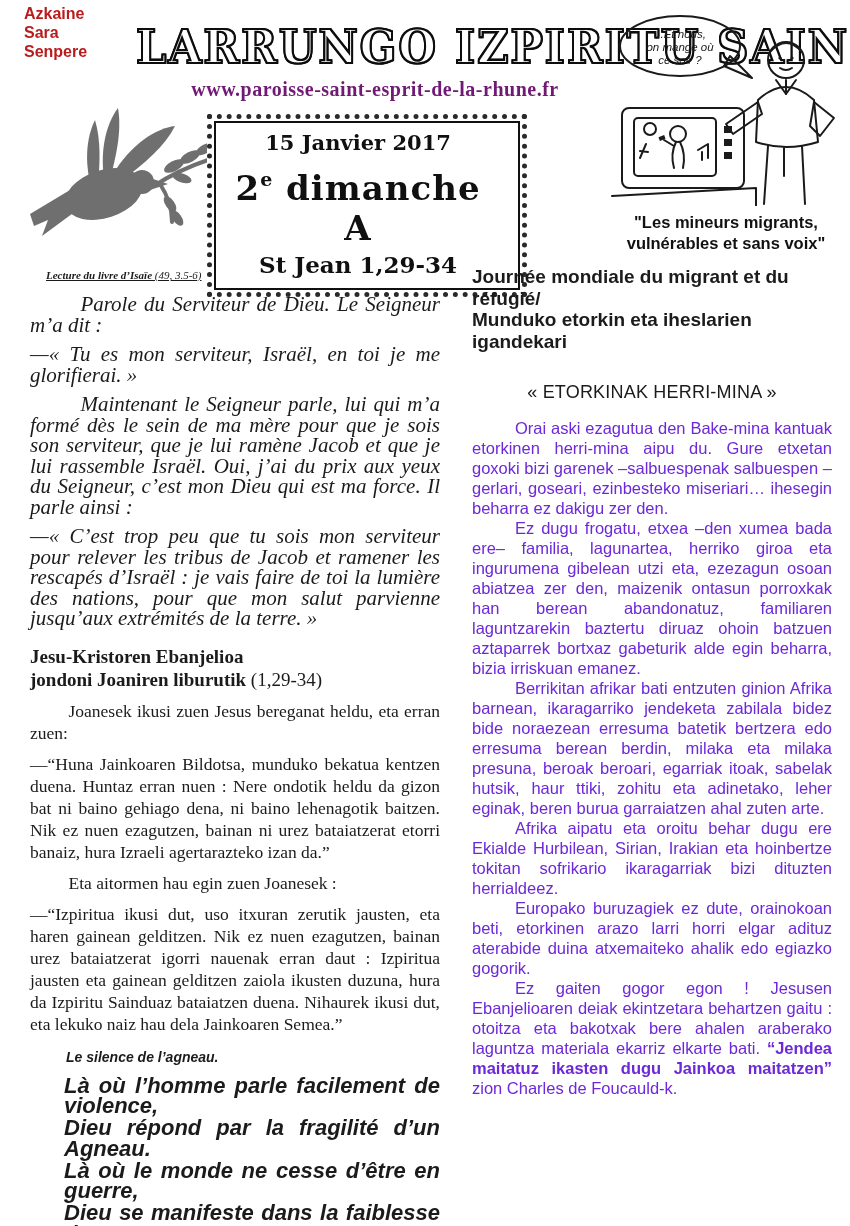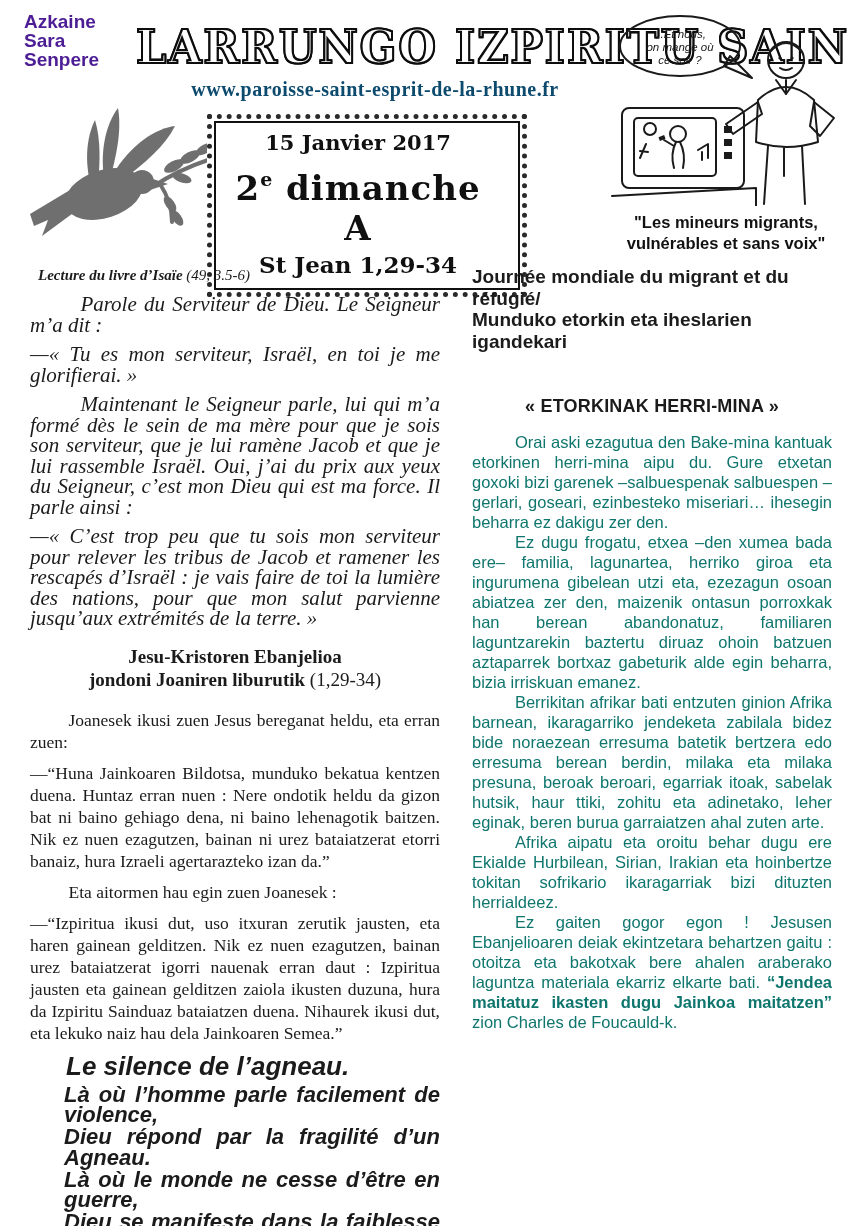--- a/index.html
+++ b/index.html
@@ -3,38 +3,38 @@
 <meta charset="utf-8">
 <style>
   html,body { margin:0; padding:0; background:#ffffff; }
   .page {
     position:relative; width:850px; height:1226px; background:#ffffff;
     overflow:hidden; color:#1b1b1b;
     font-family:"Liberation Serif", serif;
   }
   
   .towns {
-    position:absolute; left:24px; top:12px;
+    position:absolute; left:24px; top:4px;
     font-family:"Liberation Sans", sans-serif; font-weight:bold;
-    font-size:19px; line-height:19px; color:#4c1d95;
+    font-size:16px; line-height:19px; color:#b91c1c;
   }
   .masthead {
     position:absolute; left:136px; top:14px; width:478px; height:62px;
     text-align:center;
     font-family:"DejaVu Serif", serif; font-weight:700;
     font-size:43px; letter-spacing:2px; line-height:60px;
     color:#ffffff;
     -webkit-text-stroke:2px #0d0d0d;
     text-shadow:1px 1px 0 #0d0d0d,-1px -1px 0 #0d0d0d,1px -1px 0 #0d0d0d,-1px 1px 0 #0d0d0d;
     white-space:nowrap; transform:scaleY(1.08); transform-origin:top center;
   }
   .website {
     position:absolute; left:136px; top:78px; width:478px; text-align:center;
     font-family:"Liberation Serif", serif; font-weight:bold; font-size:20px;
-    letter-spacing:0.5px; color:#0c4a6e;
+    letter-spacing:0.5px; color:#701a75;
   }
   .dove { position:absolute; left:12px; top:96px; }
   .datebox-outer {
     position:absolute; left:207px; top:114px; width:306px;
     border:5px dotted #2a2a2a; padding:2px; background:#fff;
   }
   .datebox-inner {
     border:2px solid #101010; padding:8px 24px 10px 6px; text-align:center;
     font-family:"DejaVu Serif", serif; font-weight:bold; color:#101010;
   }
@@ -51,50 +51,50 @@
   .sketch { stroke:#1a1a1a; fill:none; stroke-width:2; stroke-linecap:round; stroke-linejoin:round; }
   .bubble-text {
     font-family:"Liberation Sans", sans-serif; font-style:italic;
     font-size:11.5px; fill:#1a1a1a; text-anchor:middle;
   }
   
   .col-left  { position:absolute; left:30px;  top:264px; width:410px; }
   .col-right { position:absolute; left:472px; top:266px; width:360px; }
 
   
-  .reading-title { font-size:15px; line-height:22px; margin:0 0 8px 8px; }
+  .reading-title { font-size:11px; line-height:22px; margin:0 0 8px 16px;text-decoration:underline; }
   .reading-title .rt-bold { font-weight:bold; font-style:italic; }
   .reading-title .rt-ref  { font-style:italic; }
   .rp { font-style:italic; font-size:21px; line-height:20.5px; text-align:justify; margin:0 0 9px 0; }
   .rp.indent { text-indent:2.4em; }
-  .gospel-head { font-weight:bold; font-size:19px; line-height:23px; margin:16px 0 18px 0;text-align:center; }
+  .gospel-head { font-weight:bold; font-size:19px; line-height:23px; margin:16px 0 9px 0; }
   .gospel-head .gh-ref { font-weight:normal; }
   .gp { font-weight:normal; font-size:17.5px; line-height:22px; text-align:justify; margin:0 0 9px 0; }
   .gp.indent { text-indent:2.2em; }
   .meditation { margin-top:8px; padding-left:34px; }
   .med-title {
     font-family:"Liberation Sans", sans-serif; font-weight:bold; font-style:italic;
-    font-size:26px; line-height:26px; margin:0 0 6px 2px;
+    font-size:14px; line-height:26px; margin:0 0 6px 2px;
   }
   .poem-line {
     font-family:"Liberation Sans", sans-serif; font-weight:bold; font-style:italic;
     font-size:22px; line-height:20.5px; text-align:justify; margin:0 0 1.5px 0;
   }
   
   .rc-heading {
     font-family:"Liberation Sans", sans-serif; font-weight:bold;
     font-size:19px; line-height:21.5px; margin:0;
   }
   .rc-subheading {
-    font-family:"Liberation Sans", sans-serif; font-weight:bold;
-    font-size:18px; text-align:center; margin:44px 0 15px 0; letter-spacing:0.2px;
+    font-family:"Liberation Sans", sans-serif; font-weight:normal;
+    font-size:18px; text-align:center; margin:30px 0 15px 0; letter-spacing:0.2px;
   }
   .jp {
     font-family:"Liberation Sans", sans-serif; font-size:16.5px; line-height:20px;
-    text-align:justify; text-indent:2.6em; margin:0; color:#0f766e;
+    text-align:justify; text-indent:2.6em; margin:0; color:#6d28d9;
   }
   .jp b, .jp .jp-bold { font-weight:bold; }
 </style>
 </head>
 <body>
 
 <div class="page">
 
   <div class="towns">
     <div>Azkaine</div>
@@ -210,16 +210,17 @@
     </div>
   </div>
 
   <div class="col-right">
     <p class="rc-heading"><span>Journée mondiale du migrant et du réfugié/</span><br><span>Munduko etorkin eta iheslarien igandekari</span></p>
     <p class="rc-subheading">« ETORKINAK HERRI-MINA »</p>
     <p class="jp">Orai aski ezagutua den Bake-mina kantuak etorkinen herri-mina aipu du. Gure etxetan goxoki bizi garenek –salbuespenak salbuespen – gerlari, goseari, ezinbesteko miseriari… ihesegin beharra ez dakigu zer den.</p>
     <p class="jp">Ez dugu frogatu, etxea –den xumea bada ere– familia, lagunartea, herriko giroa eta ingurumena gibelean utzi eta, ezezagun osoan abiatzea zer den, maizenik ontasun porroxkak han berean abandonatuz, familiaren laguntzarekin baztertu diruaz ohoin batzuen aztaparrek bortxaz gabeturik alde egin beharra, bizia irriskuan emanez.</p>
     <p class="jp">Berrikitan afrikar bati entzuten ginion Afrika barnean, ikaragarriko jendeketa zabilala bidez bide noraezean erresuma batetik bertzera edo erresuma berean berdin, milaka eta milaka presuna, beroak beroari, egarriak itoak, sabelak hutsik, haur ttiki, zohitu eta adinetako, leher eginak, beren burua garraiatzen ahal zuten arte.</p>
     <p class="jp">Afrika aipatu eta oroitu behar dugu ere Ekialde Hurbilean, Sirian, Irakian eta hoinbertze tokitan sofrikario ikaragarriak bizi dituzten herrialdeez.</p>
+    <p class="jp">Europako buruzagiek ez dute, orainokoan beti, etorkinen arazo larri horri elgar adituz aterabide duina atxemaiteko ahalik edo egiazko gogorik.</p>
     <p class="jp"><span>Ez gaiten gogor egon ! Jesusen Ebanjelioaren deiak ekintzetara behartzen gaitu : otoitza eta bakotxak bere ahalen araberako laguntza materiala ekarriz elkarte bati. </span><span class="jp-bold">“Jendea maitatuz ikasten dugu Jainkoa maitatzen”</span><span> zion Charles de Foucauld-k.</span></p>
   </div>
 
 </div>
 
 </body></html>

